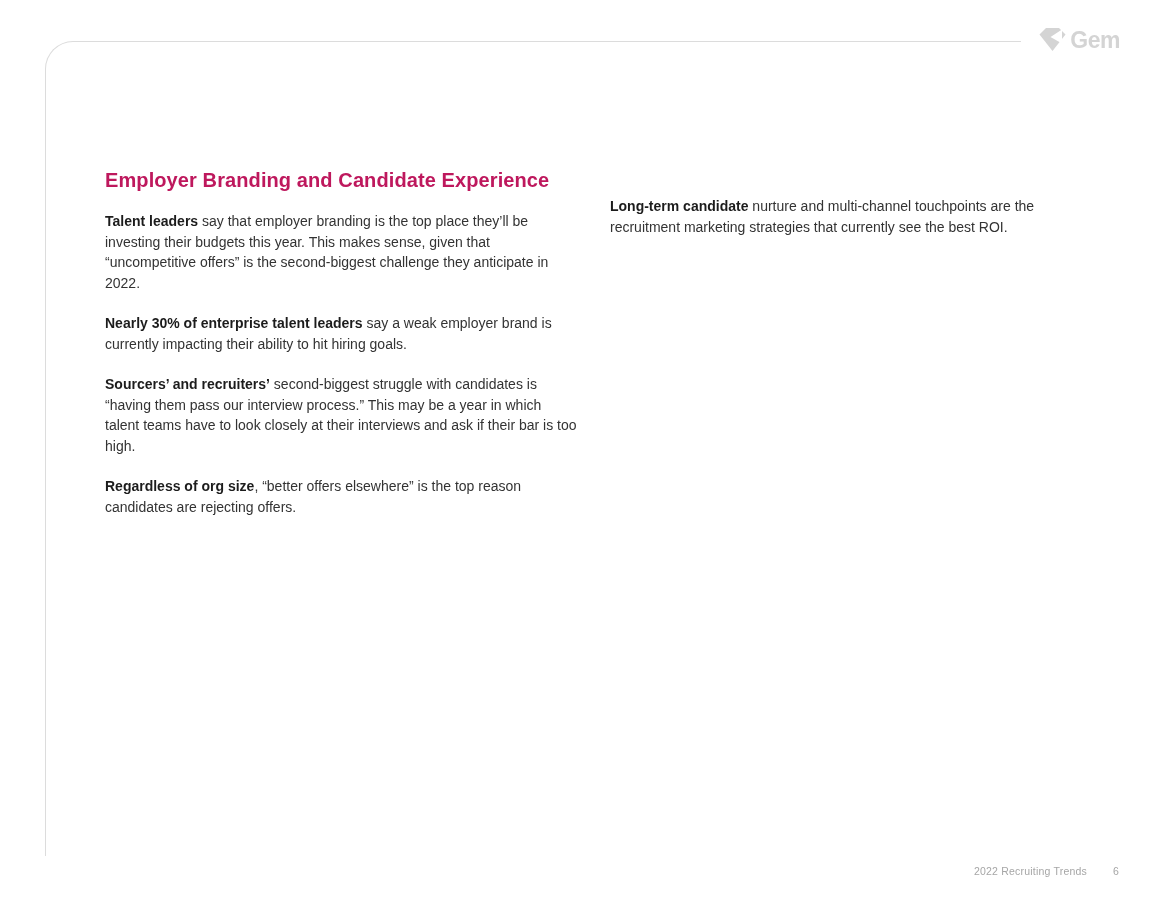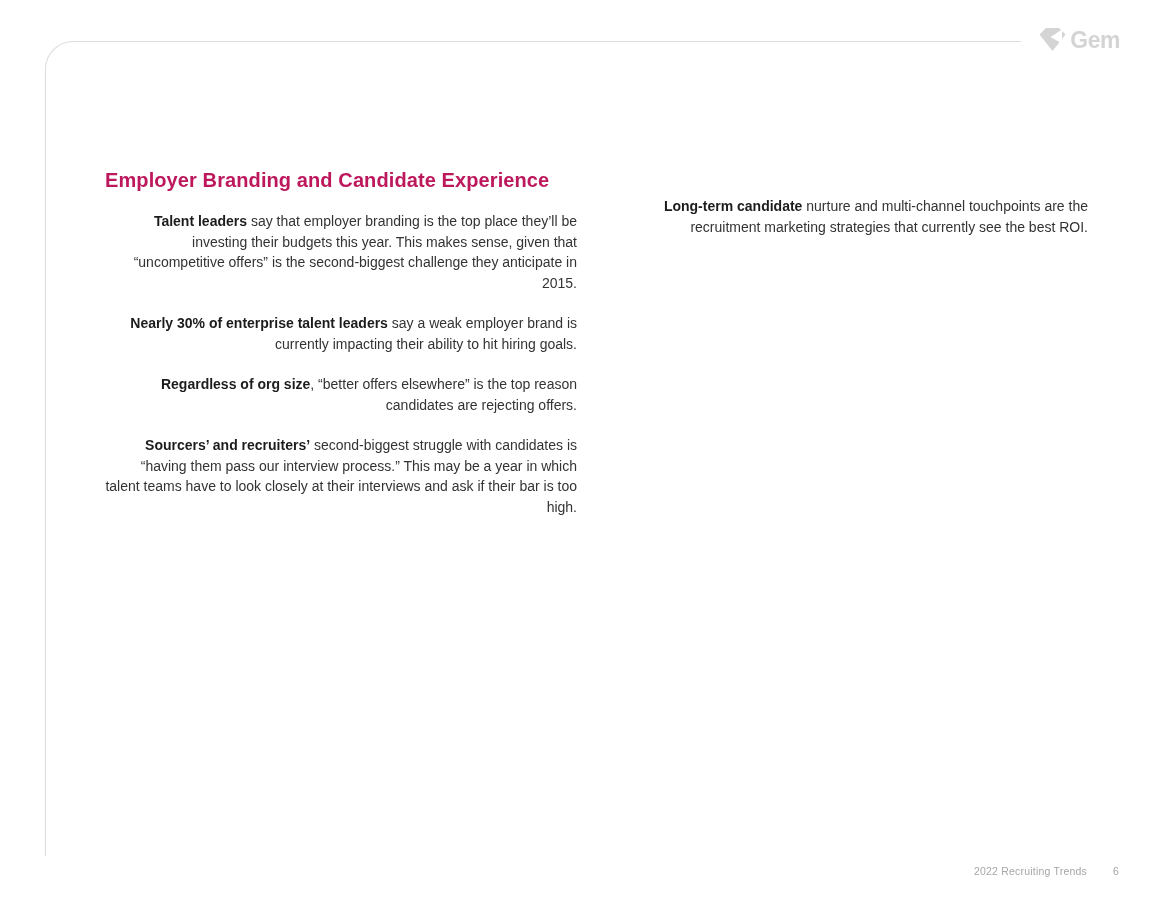--- a/index.html
+++ b/index.html
@@ -52,21 +52,21 @@
     white-space: nowrap;
   }
   .col {
     position: absolute;
     font-size: 14px;
     line-height: 20.5px;
     color: #333333;
   }
   .col.left  { left: 105px; top: 211px; width: 472px; }
   .col.right { left: 610px; top: 196px; width: 478px; }
-  .para { margin: 0 0 20px 0; text-align: right; }
+  .para { margin: 0 0 20px 0; }
   .para:last-child { margin-bottom: 0; }
   .b { font-weight: 700; color: #1c1c1c; }
   .i { }
   .footer {
     position: absolute;
     top: 865px;
     right: 45px;
     display: flex;
     align-items: center;
     gap: 26px;
@@ -88,24 +88,24 @@
         <polygon points="7,1 20,1 26.5,7.5 13.5,24 0.5,7.5" fill="currentColor"></polygon>
         <polygon points="23,2.5 11.5,10 23,16.5" fill="#ffffff"></polygon>
       </svg>
     </span>
     <span class="logo-text">Gem</span>
   </div>
 
   <h1 class="title">Employer Branding and Candidate Experience</h1>
 
   <div class="col left">
-      <p class="para"><span class="b">Talent leaders</span><span> say that employer branding is </span><span class="i">the top place</span><span> they’ll be investing their budgets this year. This makes sense, given that “uncompetitive offers” is the second-biggest challenge they anticipate in 2015.</span></p>
+      <p class="para"><span class="b">Talent leaders</span><span> say that employer branding is </span><span class="i">the top place</span><span> they’ll be investing their budgets this year. This makes sense, given that “uncompetitive offers” is the second-biggest challenge they anticipate in 2022.</span></p>
       <p class="para"><span class="b">Nearly 30% of enterprise talent leaders</span><span> say a weak employer brand is currently impacting their ability to hit hiring goals.</span></p>
+      <p class="para"><span class="b">Sourcers’ and recruiters’</span><span> second-biggest struggle with candidates is “having them pass our interview process.” This </span><span class="i">may</span><span> be a year in which talent teams have to look closely at their interviews and ask if their bar is </span><span class="i">too</span><span> high.</span></p>
       <p class="para"><span class="b">Regardless of org size</span><span>, “better offers elsewhere” is the top reason candidates are rejecting offers.</span></p>
-      <p class="para"><span class="b">Sourcers’ and recruiters’</span><span> second-biggest struggle with candidates is “having them pass our interview process.” This </span><span class="i">may</span><span> be a year in which talent teams have to look closely at their interviews and ask if their bar is </span><span class="i">too</span><span> high.</span></p>
     </div>
 
   <div class="col right">
       <p class="para"><span class="b">Long-term candidate</span><span> nurture and multi-channel touchpoints are the recruitment marketing strategies that currently see the best ROI.</span></p>
     </div>
 
   <div class="footer">
     <span>2022 Recruiting Trends</span>
     <span>6</span>
   </div>

